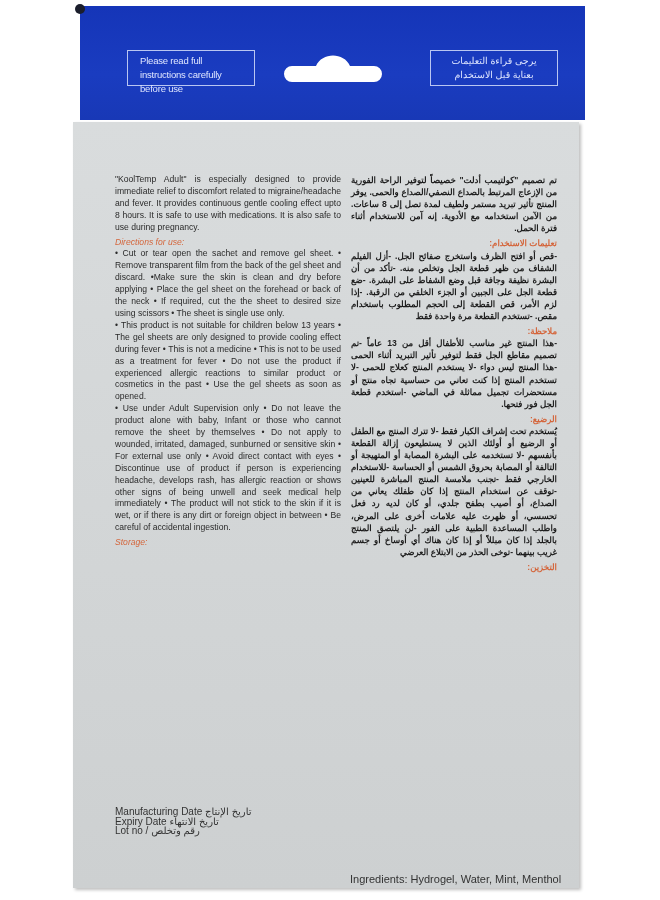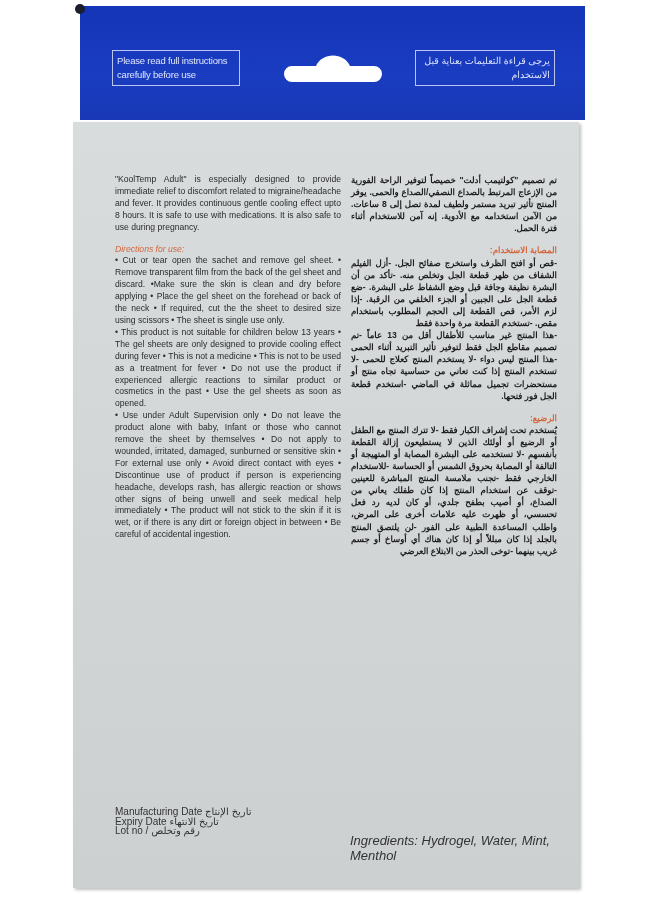--- a/index.html
+++ b/index.html
@@ -8,66 +8,69 @@
     font-family:"Liberation Sans", sans-serif;
   }
   .header {
     position:absolute; left:80px; top:6px; width:505px; height:114px;
     background:#1536b5;
     background:linear-gradient(180deg,#1535b8 0%,#1a3cc0 60%,#1838b6 100%);
   }
   .corner-dot { position:absolute; left:-5px; top:-2px; width:10px; height:10px; border-radius:50%; background:#1b1e2c; }
   .notice {
     position:absolute; top:44px; height:36px; border:1px solid #b9c6f2; color:#dfe6ff;
-    font-size:9.5px; line-height:14px; padding:3px 4px; box-sizing:border-box; letter-spacing:-0.2px;
+    font-size:9.5px; line-height:14px; padding:3px 12px; box-sizing:border-box; letter-spacing:-0.2px;margin-left:15px;
   }
   .notice.en { left:32px; width:128px; }
-  .notice.ar { left:335px; width:140px; direction:rtl; }
+  .notice.ar { left:335px; width:128px; direction:rtl; text-align:center; }
   .hanger { position:absolute; left:198px; top:40px; width:110px; height:42px; }
   .card {
     position:absolute; left:73px; top:122px; width:506px; height:766px;
     background:linear-gradient(180deg,#d9dcdd 0%,#d3d6d7 50%,#cdd0d1 100%);
     box-shadow:2px 2px 3px rgba(0,0,0,0.25);
   }
   .col-en { position:absolute; left:42px; top:52px; width:226px; font-size:8.6px; line-height:11.9px; color:#2a2a2a; text-align:justify; }
   .col-ar { position:absolute; left:278px; top:52px; width:206px; font-size:8.6px; line-height:12.1px; color:#1e1e1e; direction:rtl; text-align:justify; font-weight:bold; }
-  .heading { color:#d4663c; font-style:italic; margin-top:10px; }
+  .heading { color:#d4663c; font-style:italic; margin-top:3px; }
   .col-ar .heading { font-style:normal; }
   p { margin:0; }
   .meta { position:absolute; left:42px; top:685px; font-size:10px; line-height:9.5px; color:#333; }
-  .ingredients { position:absolute; left:277px; top:711px; font-size:13px; color:#333;font-style:italic; }
+  .ingredients { position:absolute; left:277px; top:751px; font-size:11px; color:#333; }
 </style>
 </head>
 <body>
 
 <div class="header">
   <div class="corner-dot"></div>
   <div class="notice en">Please read full instructions carefully before use</div>
   <svg class="hanger" viewBox="0 0 110 42">
     <path d="M14 20 H38 C44 6 66 6 72 20 H96 a8 8 0 0 1 0 16 H14 a8 8 0 0 1 0 -16 Z" fill="#ffffff"></path>
   </svg>
   <div class="notice ar">يرجى قراءة التعليمات بعناية قبل الاستخدام</div>
 </div>
 
 <div class="card">
   <div class="col-en">
     <p>"KoolTemp Adult" is especially designed to provide immediate relief to discomfort related to migraine/headache and fever. It provides continuous gentle cooling effect upto 8 hours. It is safe to use with medications. It is also safe to use during pregnancy.</p>
     <p class="heading">Directions for use:</p>
     <p>• Cut or tear open the sachet and remove gel sheet. • Remove transparent film from the back of the gel sheet and discard. •Make sure the skin is clean and dry before applying • Place the gel sheet on the forehead or back of the neck • If required, cut the the sheet to desired size using scissors • The sheet is single use only.</p>
     <p>• This product is not suitable for children below 13 years • The gel sheets are only designed to provide cooling effect during fever • This is not a medicine • This is not to be used as a treatment for fever • Do not use the product if experienced allergic reactions to similar product or cosmetics in the past • Use the gel sheets as soon as opened.</p>
     <p>• Use under Adult Supervision only • Do not leave the product alone with baby, Infant or those who cannot remove the sheet by themselves • Do not apply to wounded, irritated, damaged, sunburned or sensitive skin • For external use only • Avoid direct contact with eyes • Discontinue use of product if person is experiencing headache, develops rash, has allergic reaction or shows other signs of being unwell and seek medical help immediately • The product will not stick to the skin if it is wet, or if there is any dirt or foreign object in between • Be careful of accidental ingestion.</p>
+    <p class="heading">Storage:</p>
   </div>
 
   <div class="col-ar">
     <p>تم تصميم "كولتيمب أدلت" خصيصاً لتوفير الراحة الفورية من الإزعاج المرتبط بالصداع النصفي/الصداع والحمى. يوفر المنتج تأثير تبريد مستمر ولطيف لمدة تصل إلى 8 ساعات. من الآمن استخدامه مع الأدوية. إنه آمن للاستخدام أثناء فترة الحمل.</p>
-    <p class="heading">المصابة الاستخدام:</p>
+    <p class="heading">تعليمات الاستخدام:</p>
     <p>-قص أو افتح الظرف واستخرج صفائح الجل. -أزل الفيلم الشفاف من ظهر قطعة الجل وتخلص منه. -تأكد من أن البشرة نظيفة وجافة قبل وضع الشفاط على البشرة. -ضع قطعة الجل على الجبين أو الجزء الخلفي من الرقبة. -إذا لزم الأمر، قص القطعة إلى الحجم المطلوب باستخدام مقص. -تستخدم القطعة مرة واحدة فقط</p>
+    <p class="heading">ملاحظة:</p>
     <p>-هذا المنتج غير مناسب للأطفال أقل من 13 عاماً -تم تصميم مقاطع الجل فقط لتوفير تأثير التبريد أثناء الحمى -هذا المنتج ليس دواء -لا يستخدم المنتج كعلاج للحمى -لا تستخدم المنتج إذا كنت تعاني من حساسية تجاه منتج أو مستحضرات تجميل مماثلة في الماضي -استخدم قطعة الجل فور فتحها.</p>
     <p class="heading">الرضيع:</p>
     <p>يُستخدم تحت إشراف الكبار فقط -لا تترك المنتج مع الطفل أو الرضيع أو أولئك الذين لا يستطيعون إزالة القطعة بأنفسهم -لا تستخدمه على البشرة المصابة أو المتهيجة أو التالفة أو المصابة بحروق الشمس أو الحساسة -للاستخدام الخارجي فقط -تجنب ملامسة المنتج المباشرة للعينين -توقف عن استخدام المنتج إذا كان طفلك يعاني من الصداع، أو أصيب بطفح جلدي، أو كان لديه رد فعل تحسسي، أو ظهرت عليه علامات أخرى على المرض، واطلب المساعدة الطبية على الفور -لن يلتصق المنتج بالجلد إذا كان مبللاً أو إذا كان هناك أي أوساخ أو جسم غريب بينهما -توخى الحذر من الابتلاع العرضي</p>
+    <p class="heading">التخزين:</p>
   </div>
 
   <div class="meta">
     <div>Manufacturing Date تاريخ الإنتاج</div>
     <div>Expiry Date تاريخ الانتهاء</div>
     <div>Lot no / رقم وتخلص</div>
   </div>
   <div class="ingredients">Ingredients: Hydrogel, Water, Mint, Menthol</div>
 </div>
 

